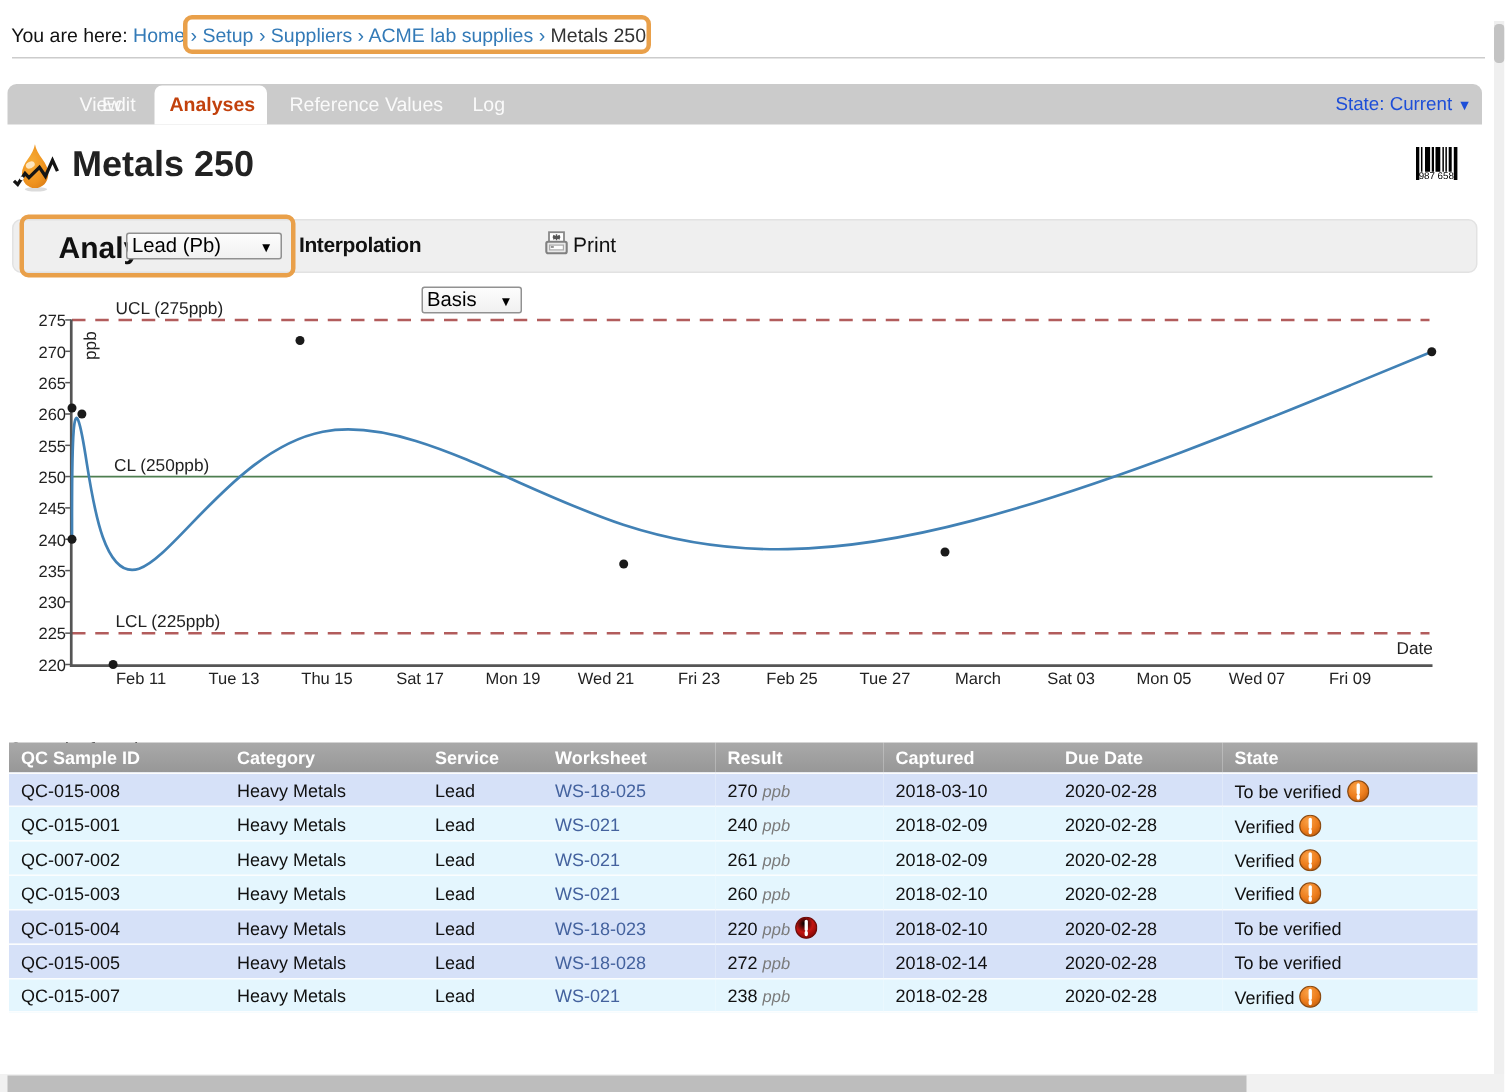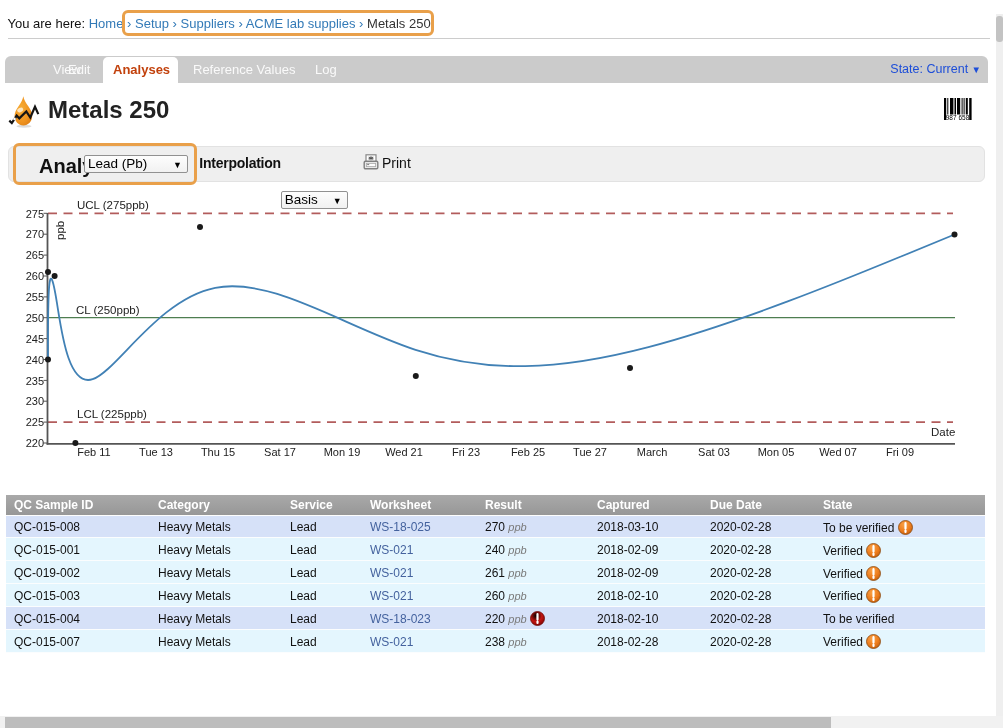--- a/index.html
+++ b/index.html
@@ -208,21 +208,21 @@
                   <stop offset="0" stop-color="#f9a147"></stop>
                   <stop offset="0.6" stop-color="#ed7d1d"></stop>
                   <stop offset="1" stop-color="#c35f0d"></stop>
                 </radialGradient>
               </defs>
               <circle cx="7.5" cy="7.5" r="7" fill="url(#og1)" stroke="#8a4a12" stroke-width="0.8"></circle>
               <path d="M7.5,3.2 L7.5,8.6 M7.5,10.6 L7.5,12" stroke="#fff" stroke-width="2.2" stroke-linecap="round"></path>
             </svg></td>
         </tr>
 <tr class="ver">
-          <td>QC-019-002</td>
+          <td>QC-007-002</td>
           <td>Heavy Metals</td>
           <td>Lead</td>
           <td class="lnk">WS-021</td>
           <td>261 <span class="ppb">ppb</span></td>
           <td>2018-02-09</td>
           <td>2020-02-28</td>
           <td>Verified <svg class="sic" width="15" height="15" viewBox="0 0 15 15">
               <defs>
                 <radialGradient id="og2" cx="0.4" cy="0.3" r="0.75">
                   <stop offset="0" stop-color="#f9a147"></stop>
@@ -264,20 +264,30 @@
                 <radialGradient id="rg" cx="0.4" cy="0.3" r="0.75">
                   <stop offset="0" stop-color="#e506660"></stop>
                   <stop offset="0.55" stop-color="#c41411"></stop>
                   <stop offset="1" stop-color="#7e0503"></stop>
                 </radialGradient>
               </defs>
               <circle cx="7.5" cy="7.5" r="7" fill="url(#rg)" stroke="#6d0b08" stroke-width="0.8"></circle>
               <path d="M7.5,3.2 L7.5,8.6 M7.5,10.6 L7.5,12" stroke="#fff" stroke-width="2.2" stroke-linecap="round"></path>
             </svg></td>
           <td>2018-02-10</td>
+          <td>2020-02-28</td>
+          <td>To be verified</td>
+        </tr>
+<tr class="tbv">
+          <td>QC-015-005</td>
+          <td>Heavy Metals</td>
+          <td>Lead</td>
+          <td class="lnk">WS-18-028</td>
+          <td>272 <span class="ppb">ppb</span></td>
+          <td>2018-02-14</td>
           <td>2020-02-28</td>
           <td>To be verified</td>
         </tr>
 <tr class="ver">
           <td>QC-015-007</td>
           <td>Heavy Metals</td>
           <td>Lead</td>
           <td class="lnk">WS-021</td>
           <td>238 <span class="ppb">ppb</span></td>
           <td>2018-02-28</td>

